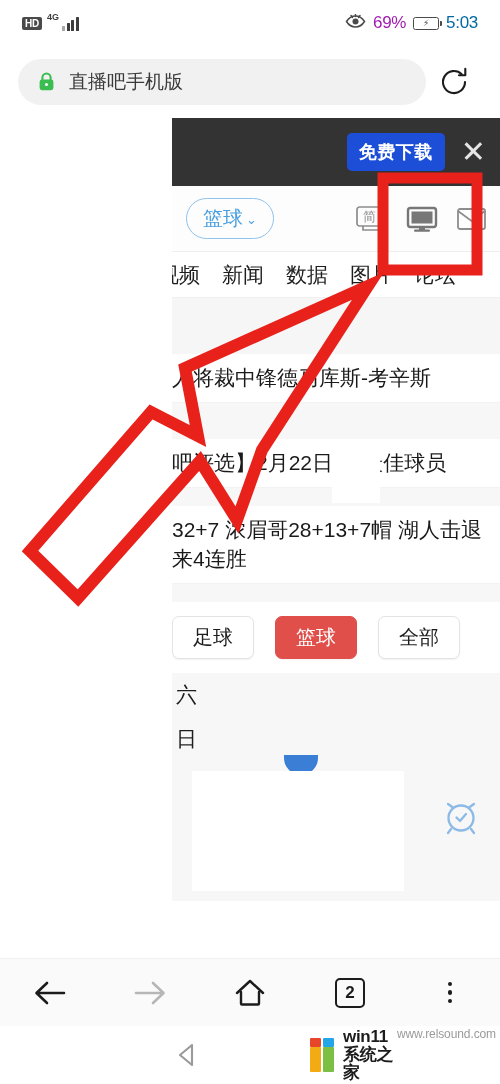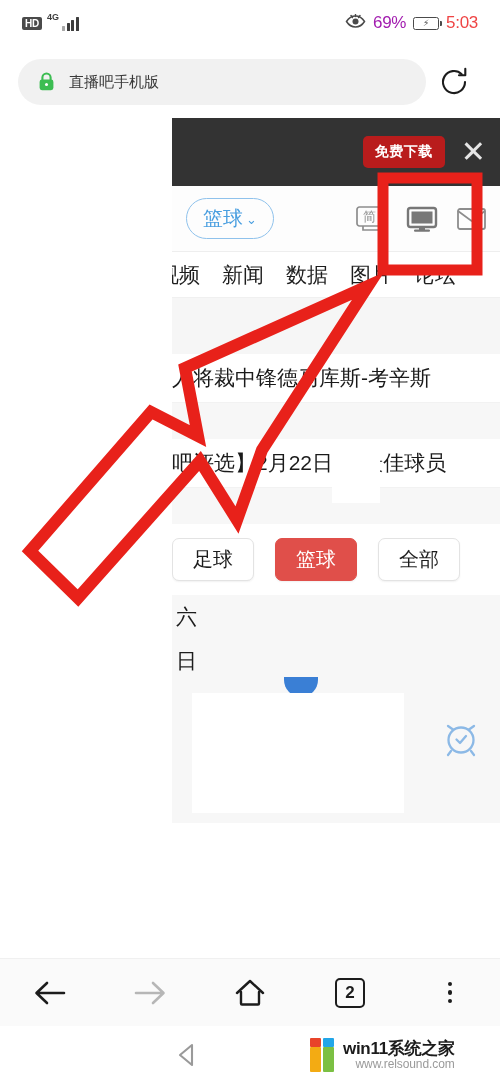--- a/index.html
+++ b/index.html
@@ -46,39 +46,39 @@
   .batt-shell {
     width: 26px; height: 13px; border: 1.6px solid #4a4a4a;
     border-radius: 2.5px; position: relative;
     display: flex; align-items: center; justify-content: center;
   }
   .batt-shell::after {
     content: ""; position: absolute; right: -4px; top: 3.5px;
     width: 2px; height: 5px; background: #4a4a4a; border-radius: 0 1px 1px 0;
   }
   .batt-bolt { font-size: 9px; color: #4a4a4a; line-height: 1; }
-  .clock { font-size: 17px; color: #ef4444; letter-spacing: -0.3px; }
+  .clock { font-size: 17px; color: #0369a1; letter-spacing: -0.3px; }
 
   
   #address-bar {
     position: absolute; top: 46px; left: 0;
     width: 500px; height: 72px;
     display: flex; align-items: center;
     padding: 0 18px;
   }
   #url-pill {
     flex: 1; height: 46px;
     background: #f1f1f1; border-radius: 23px;
     display: flex; align-items: center;
     padding: 0 20px; gap: 14px;
     overflow: hidden;
   }
   .lock-icon svg { display: block; }
   #url-text {
-    font-size: 15px; color: #3a3a3a;
+    font-size: 19px; color: #3a3a3a;
     white-space: nowrap; overflow: hidden; text-overflow: ellipsis;
   }
   #reload-btn {
     width: 56px; height: 56px;
     display: flex; align-items: center; justify-content: center;
     flex: 0 0 56px;
   }
 
   
   #webview {
@@ -86,22 +86,22 @@
     width: 328px; height: 840px;
     background: #ffffff;
     overflow: hidden;
   }
   #promo-banner {
     height: 68px; background: #333333;
     display: flex; align-items: center; justify-content: flex-end;
     padding: 0 10px; gap: 12px;
   }
   #promo-download-btn {
-    background: #b91c1c; color: #ffffff;
-    font-size: 14px; font-weight: bold;
+    background: #1d4ed8; color: #ffffff;
+    font-size: 18px; font-weight: bold;
     padding: 7px 12px; border-radius: 5px;
     letter-spacing: 0.5px;
   }
   #promo-close-btn {
     color: #e6e6e6; font-size: 30px; font-weight: 300;
     line-height: 1; padding: 0 4px;
   }
 
   #site-header {
     height: 66px; background: #fdfdfd;
@@ -215,21 +215,21 @@
   .an-btn { flex: 1; display: flex; align-items: center; justify-content: center; }
   #watermark {
     position: absolute; right: 4px; top: 1026px;
     height: 58px; width: 200px;
     background: #ffffff; border-radius: 29px 0 0 29px;
     display: flex; align-items: center; gap: 9px;
     padding-left: 14px;
   }
   #wm-logo { display: flex; align-items: flex-end; gap: 2px; height: 34px; }
   .wm-bar { width: 11px; border-radius: 1px; }
-  #wm-text { display: flex; flex-direction: column; line-height: 1.05; text-align: right; }
+  #wm-text { display: flex; flex-direction: row; line-height: 1.05; }
   #wm-title { font-size: 17px; font-weight: bold; color: #1c1c1c; letter-spacing: -0.3px; }
   #wm-url { font-size: 12px; color: #9a9a9a; letter-spacing: -0.1px; }
 </style>
 </head>
 <body>
 
 <div id="screen">
 
   <div id="status-bar">
     <div class="sb-left">
@@ -326,20 +326,24 @@
 
     <div>
       <div class="news-item">
         <div class="news-title">人将裁中锋德马库斯-考辛斯</div>
       </div>
       <div class="news-spacer"></div>
       <div class="news-item">
         <div class="news-title">吧评选】2月22日     最佳球员</div>
       </div>
       <div class="news-spacer sm"></div>
+      <div class="news-item">
+        <div class="news-title">32+7 浓眉哥28+13+7帽 湖人击退
+来4连胜</div>
+      </div>
       <div class="news-spacer sm"></div>
     </div>
 
     <div id="filter-row">
       <span class="chip">足球</span>
       <span class="chip active">篮球</span>
       <span class="chip">全部</span>
     </div>
 
     <div id="schedule">

